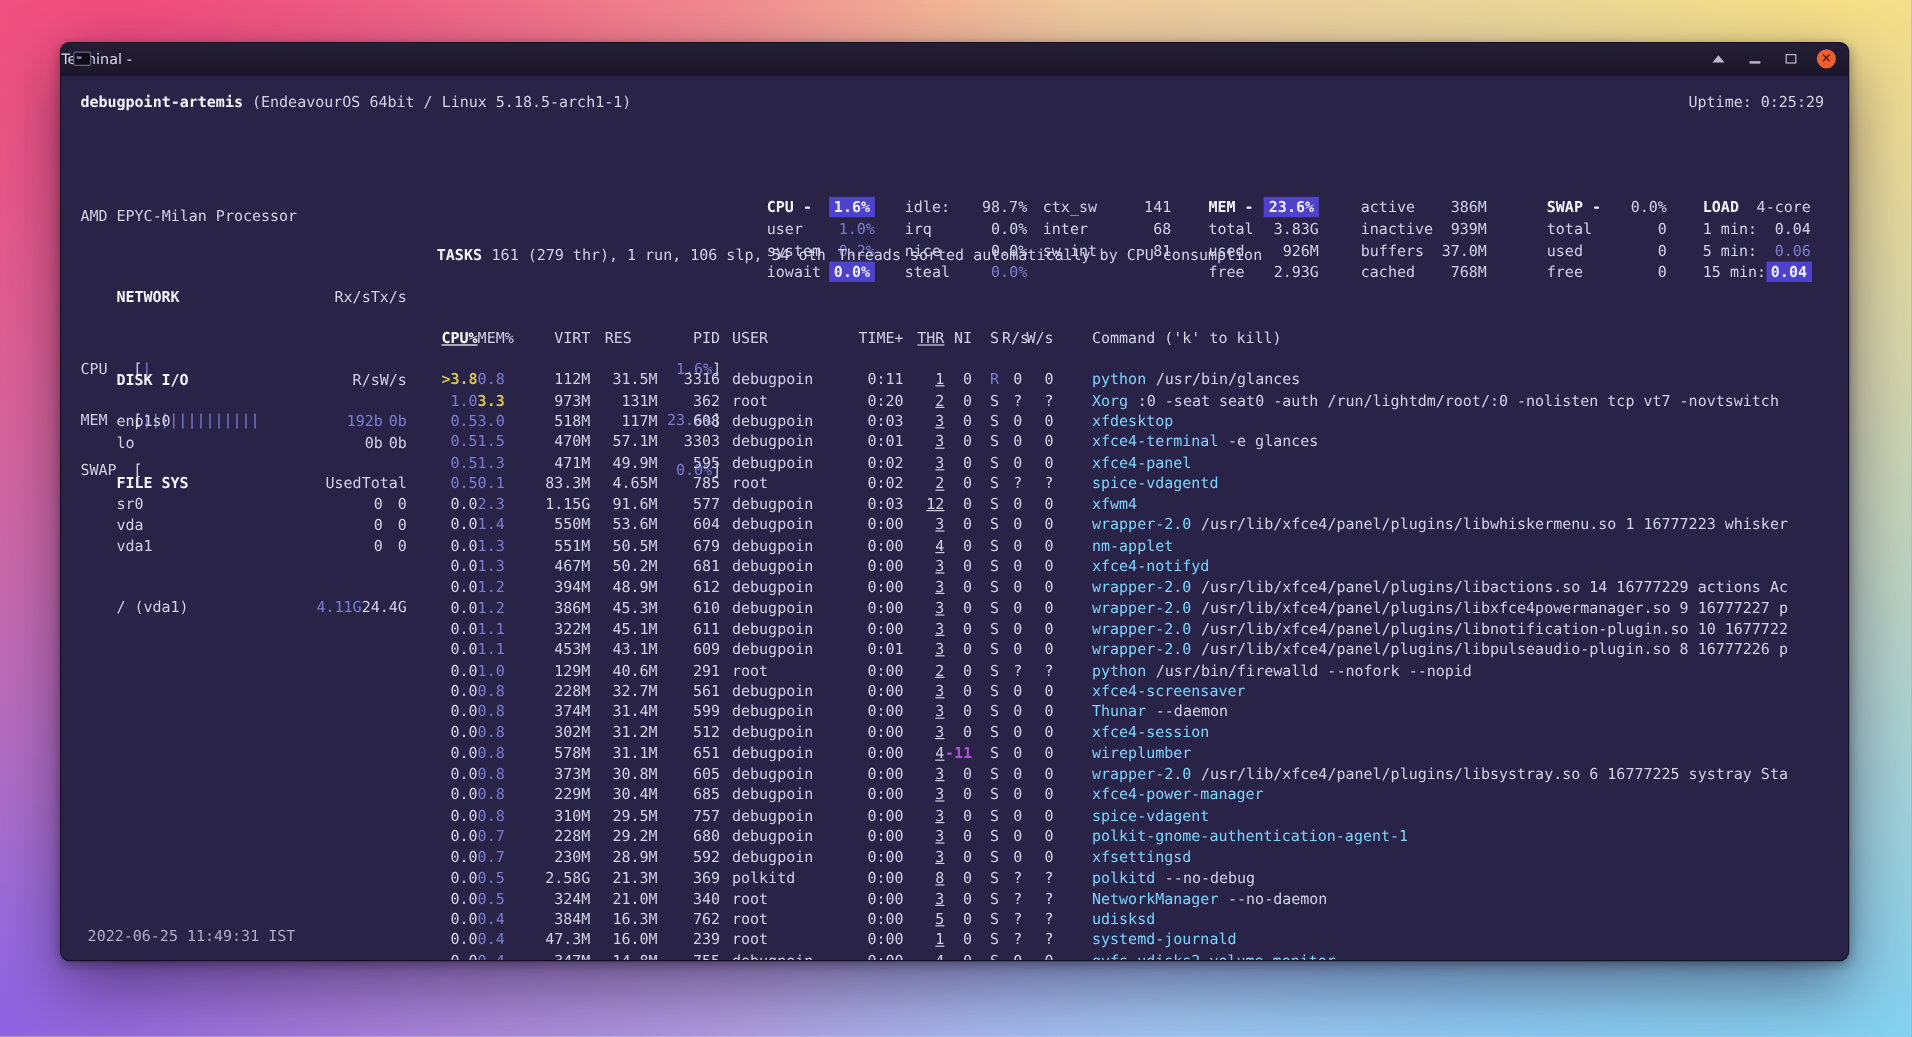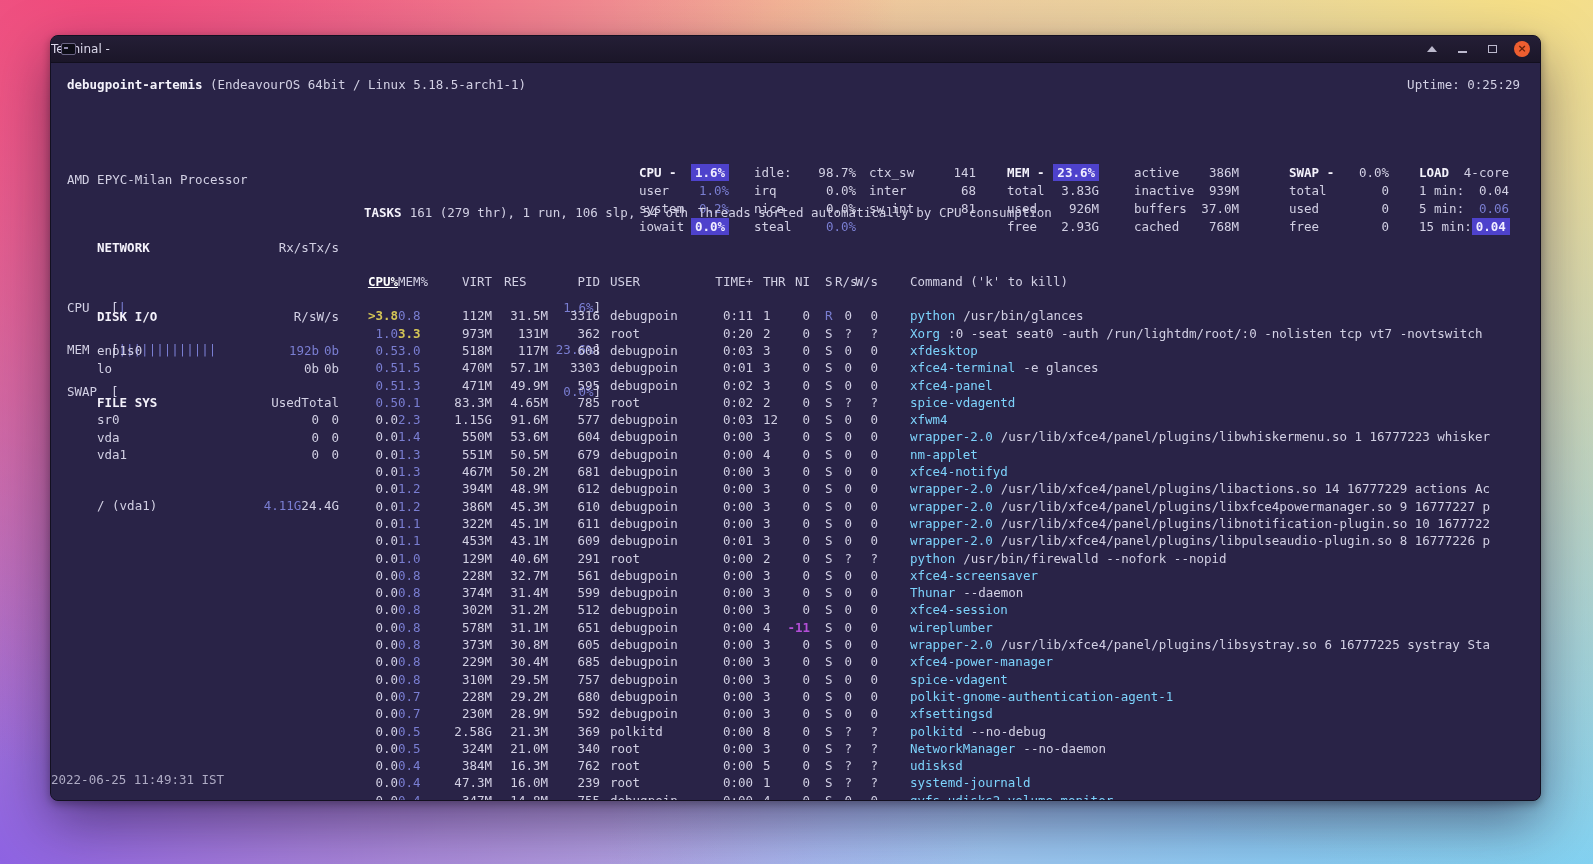--- a/index.html
+++ b/index.html
@@ -85,32 +85,32 @@
   .thead { position:absolute; left:313px; top:174px; right:6px; }
   .trows { position:absolute; left:313px; top:191.5px; right:2px; }
   .trow, .thead-row { display:flex; height:17.3px; white-space:pre; overflow:hidden; }
   .c-cpu  { width:34px; text-align:right; flex:none; }
   .c-mem  { width:42px; text-align:left; flex:none; }
   .c-virt { width:52px; text-align:right; flex:none; }
   .c-res  { width:56px; text-align:right; flex:none; }
   .c-pid  { width:52px; text-align:right; flex:none; }
   .c-user { width:110px; padding-left:10px; text-align:left; flex:none; overflow:hidden; }
   .c-time { width:43px; text-align:right; flex:none; }
-  .c-thr  { width:34px; padding-left:10px; text-align:left; flex:none; }
+  .c-thr  { width:34px; padding-left:10px; text-align:right; flex:none;text-decoration:underline; }
   .c-ni   { width:23px; text-align:right; flex:none; }
   .c-s    { width:25px; padding-left:15px; text-align:left; flex:none; }
   .c-rs   { width:17px; text-align:right; flex:none; }
   .c-ws   { width:26px; text-align:right; flex:none; }
   .c-cmd  { flex:1; padding-left:32px; text-align:left; overflow:hidden; }
   .h-cpu { text-decoration:underline; color:#ffffff; font-weight:bold; }
   .h-left { text-align:left; padding-left:12px; }
   .cname { color:#7dd3fc; }
   .cargs { padding-left:8px; }
   .trow:nth-child(1) .c-s { color:#7a7ed2; }
-  .clock { position:absolute; left:0; bottom:12px; color:#aeabc4; }
+  .clock { position:absolute; left:22px; bottom:12px; color:#aeabc4; }
 </style>
 </head>
 <body>
 
 <div class="page">
   <div class="window">
 
     <div class="titlebar">
       <span class="appicon"></span>
       <span class="title">Terminal -</span>

